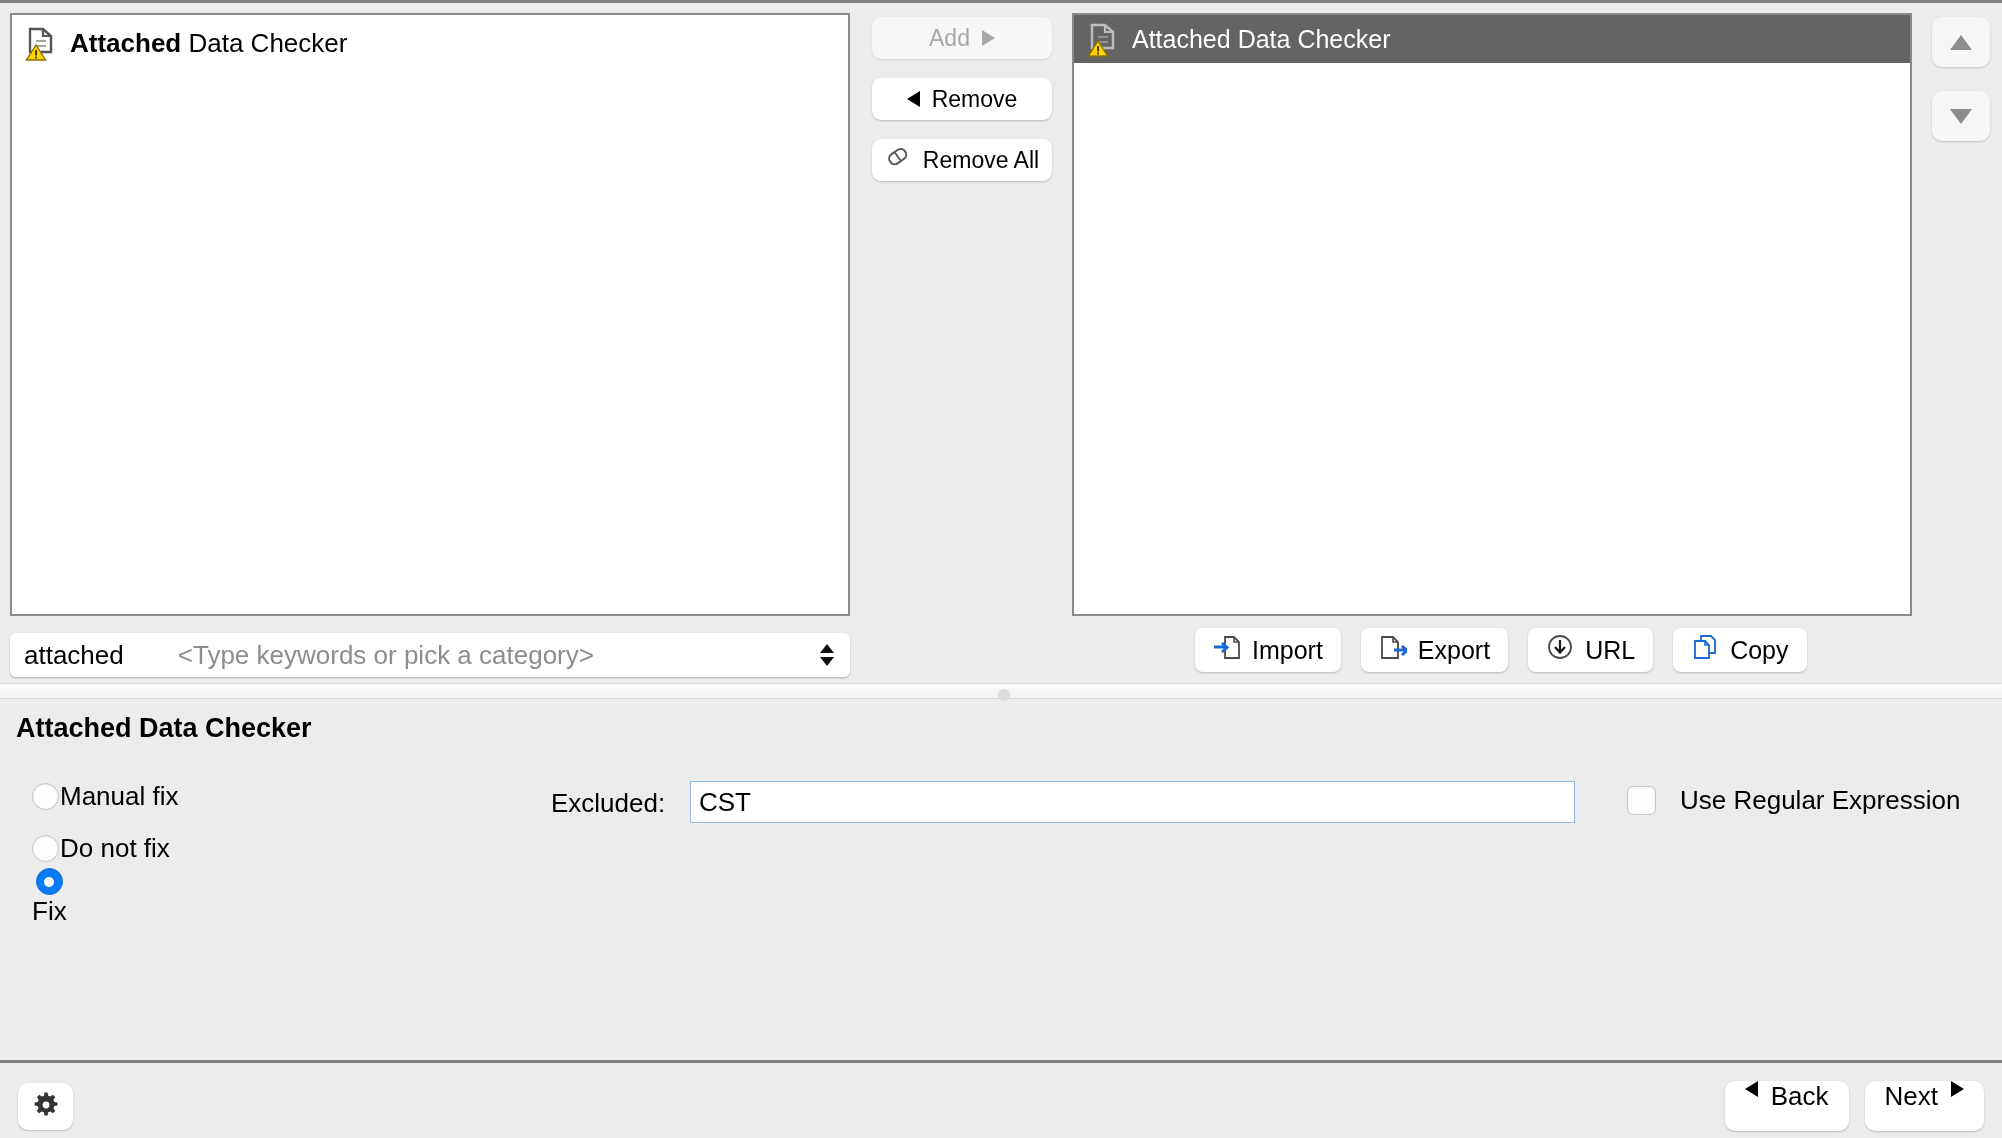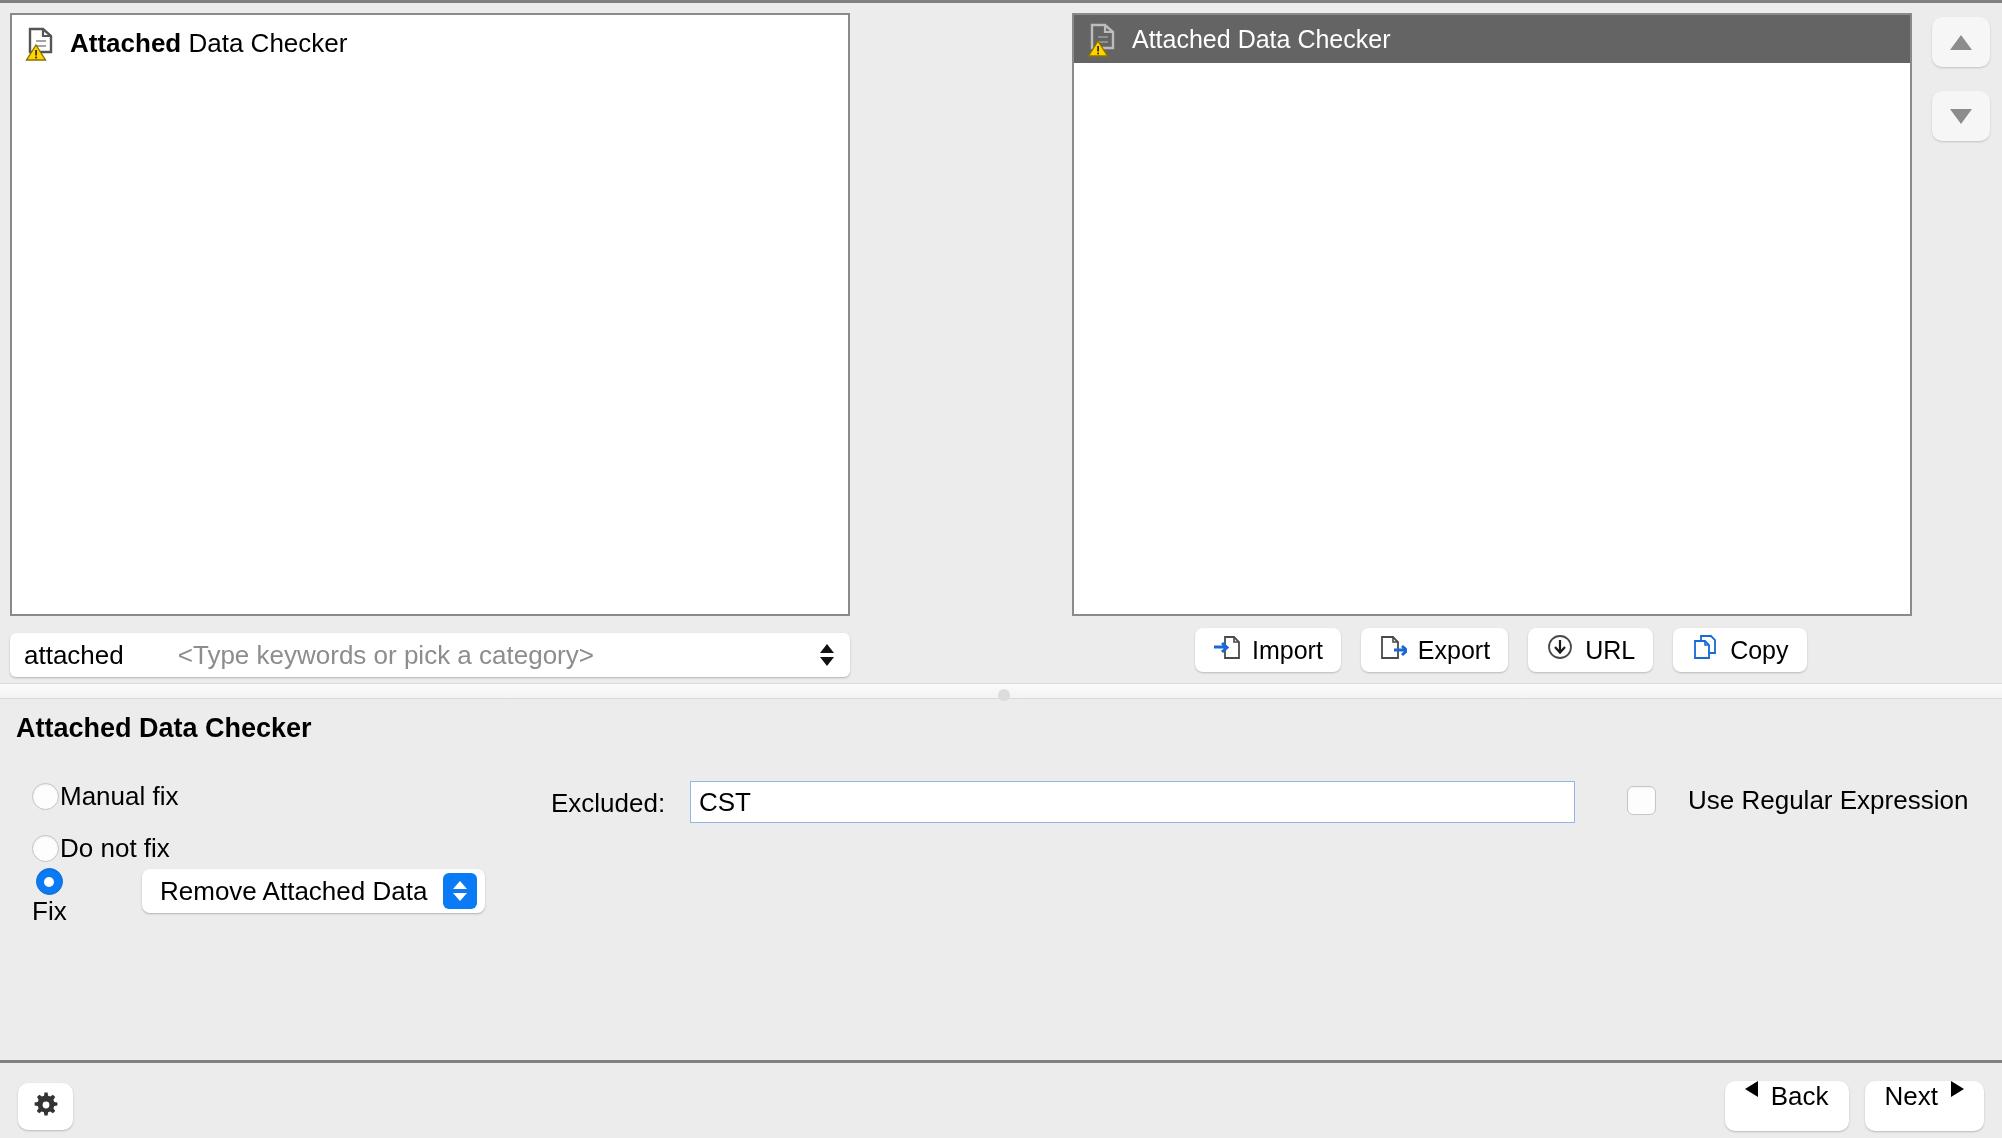--- a/index.html
+++ b/index.html
@@ -120,21 +120,21 @@
   .bc-u { width:0;height:0;border-bottom:8px solid #fff;border-left:7px solid transparent;border-right:7px solid transparent; }
   .bc-d { width:0;height:0;border-top:8px solid #fff;border-left:7px solid transparent;border-right:7px solid transparent; }
 
   
   .exc-lab { position:absolute; left:551px; top:788px; font-size:26px; color:#000; }
   .exc-field {
     position:absolute; left:690px; top:781px; width:885px; height:42px;
     background:#fff; border:1px solid #8fb8e8; font-size:26px; color:#000;
     padding:0 8px; font-family:"Liberation Sans", sans-serif; outline:none;
   }
-  .chk-row { position:absolute; left:1627px; top:785px; display:flex; align-items:center; gap:32px;text-align:right; }
+  .chk-row { position:absolute; left:1627px; top:785px; display:flex; align-items:center; gap:24px;text-align:right; }
   .chkbox { width:29px;height:29px;border-radius:6px;background:#fdfdfd;border:1px solid #c6c6c6;
     box-shadow:inset 0 1px 2px rgba(0,0,0,.05); flex:0 0 29px; }
   .chk-lab { font-size:26px; color:#000; }
 
   
   .bot-rule { position:absolute; left:0; top:1060px; width:2002px; height:3px; background:#808080; }
   .gearbtn {
     position:absolute; left:18px; top:1083px; width:55px; height:47px;
     background:#fff; border-radius:10px; box-shadow:0 1px 2px rgba(0,0,0,.22);
     display:flex;align-items:center;justify-content:center;cursor:pointer;border:none;
@@ -163,20 +163,41 @@
           <path d="M12 16 L22 16 M12 21 L22 21" stroke="#888" stroke-width="1.6"></path>
           <path d="M12 20 L21.5 35 L2.5 35 Z" fill="#ffd400" stroke="#8a7200" stroke-width="1.4"></path>
           <rect x="11.2" y="25" width="1.8" height="5.5" fill="#3a3000"></rect>
           <rect x="11.2" y="31.6" width="1.8" height="1.8" fill="#3a3000"></rect>
         </svg>
       </span>
       <span class="row-label"><b>Attached</b><span class="reg"> Data Checker</span></span>
     </div>
   </div>
 
+  <div class="midcol">
+    <button class="mbtn disabled">
+      <span>Add</span>
+      <span class="tri-r"></span>
+    </button>
+    <button class="mbtn">
+      <span class="tri-l"></span>
+      <span>Remove</span>
+    </button>
+    <button class="mbtn">
+      <span>
+        <svg width="26" height="22" viewBox="0 0 26 22">
+          <g transform="rotate(-35 13 11)">
+            <rect x="4" y="5" width="18" height="11" rx="5" fill="#fff" stroke="#555" stroke-width="2"></rect>
+            <line x1="13" y1="5" x2="13" y2="16" stroke="#555" stroke-width="1.8"></line>
+          </g>
+        </svg>
+      </span>
+      <span>Remove All</span>
+    </button>
+  </div>
 
   <div class="right-panel">
     <div class="sel-row">
       <span class="docicon">
         <svg width="34" height="36" viewBox="0 0 34 36">
           <path d="M6 4 L19 4 L27 11 L27 27 L6 27 Z" fill="none" stroke="#bdbdbd" stroke-width="2.4"></path>
           <path d="M19 4 L19 11 L27 11" fill="none" stroke="#bdbdbd" stroke-width="2.2"></path>
           <path d="M12 16 L22 16 M12 21 L22 21" stroke="#9d9d9d" stroke-width="1.6"></path>
           <path d="M12 20 L21.5 35 L2.5 35 Z" fill="#ffd400" stroke="#8a7200" stroke-width="1.4"></path>
           <rect x="11.2" y="25" width="1.8" height="5.5" fill="#3a3000"></rect>
@@ -258,27 +279,20 @@
   </div>
   <div class="radio-row" style="left:32px; top:833px;">
     <span class="radio"></span>
     <span class="radio-lab">Do not fix</span>
   </div>
   <div class="radio-row" style="left:32px; top:868px;flex-direction:column;">
     <span class="radio on"></span>
     <span class="radio-lab">Fix</span>
   </div>
 
-  <div class="popup">
-    <span class="ptxt">Remove Attached Data</span>
-    <span class="blue-step">
-      <span class="bc-u"></span>
-      <span class="bc-d"></span>
-    </span>
-  </div>
 
   <div class="exc-lab">Excluded:</div>
   <input class="exc-field" type="text" value="CST" style="">
 
   <div class="chk-row">
     <span class="chkbox"></span>
     <span class="chk-lab">Use Regular Expression</span>
   </div>
 
   <div class="bot-rule"></div>

